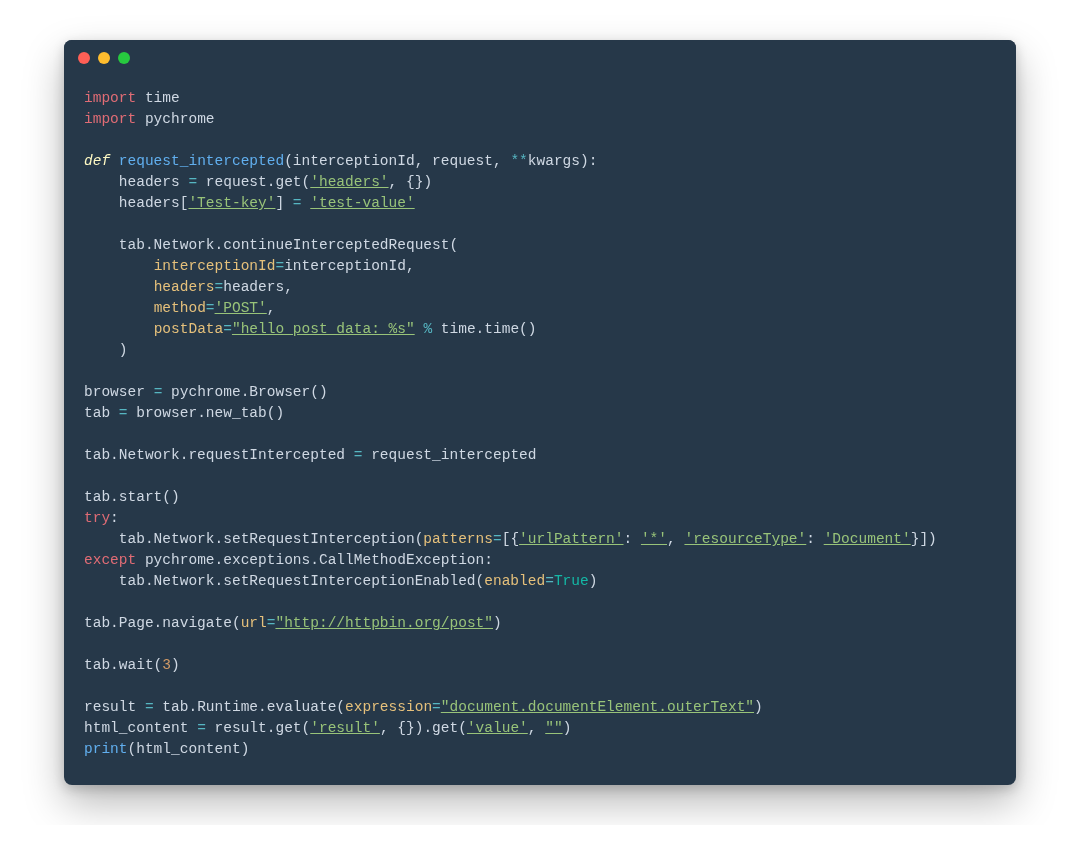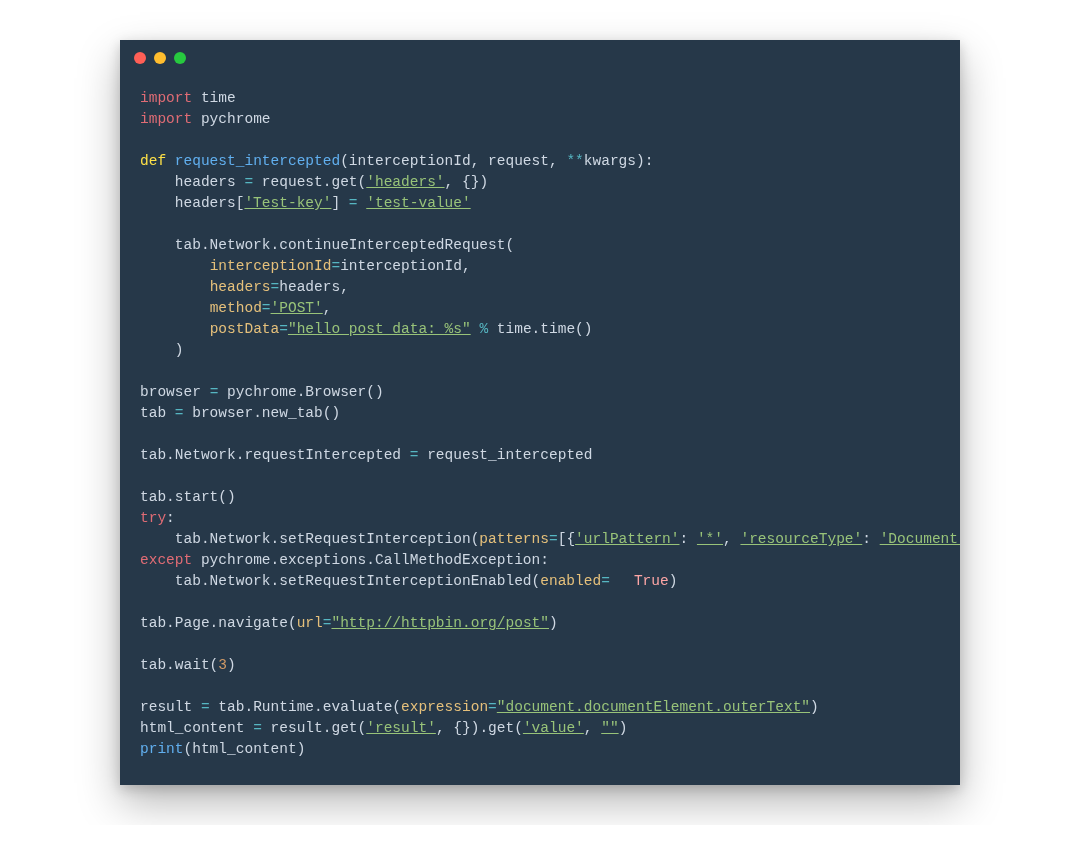--- a/index.html
+++ b/index.html
@@ -6,23 +6,23 @@
   body {
     margin: 0;
     padding: 40px;
     background: #ffffff;
     font-family: "SFMono-Regular", Consolas, "Liberation Mono", Menlo, monospace;
     display: flex;
     justify-content: center;
     align-items: flex-start;
   }
   .window {
-    width: 840px;
+    width: 952px;
     background: #263849;
-    border-radius: 0;
+    border-radius: 8px;
     box-shadow: 0 18px 40px rgba(0,0,0,0.28), 0 4px 12px rgba(0,0,0,0.18);
     overflow: hidden;
   }
   .titlebar {
     height: 36px;
     display: flex;
     align-items: center;
     padding: 0 14px;
     gap: 8px;
     background: #263849;
@@ -38,25 +38,25 @@
   .code-area {
     padding: 12px 20px 24px 20px;
     font-size: 14.5px;
     line-height: 1.45;
     white-space: pre;
     overflow-x: auto;
     color: #cfd8e3;
   }
   .tok-default  { color: #cfd8e3; }
   .tok-keyword  { color: #e06c75; }
-  .tok-keyword2 { color: #fde047; }
+  .tok-keyword2 { color: #fef9c3; font-style: italic; }
   .tok-func     { color: #61afef; }
   .tok-string   { color: #98c379; text-decoration: underline; }
   .tok-number   { color: #d19a66; }
-  .tok-bool     { color: #fca5a5; margin-left: 24px; }
+  .tok-bool     { color: #14b8a6; }
   .tok-param    { color: #e5c07b; margin-top: 14px; }
   .tok-op       { color: #56b6c2; }
 </style>
 </head>
 <body>
 
 <div class="window">
   <div class="titlebar">
     <div class="dot dot-red"></div>
     <div class="dot dot-yellow"></div>

